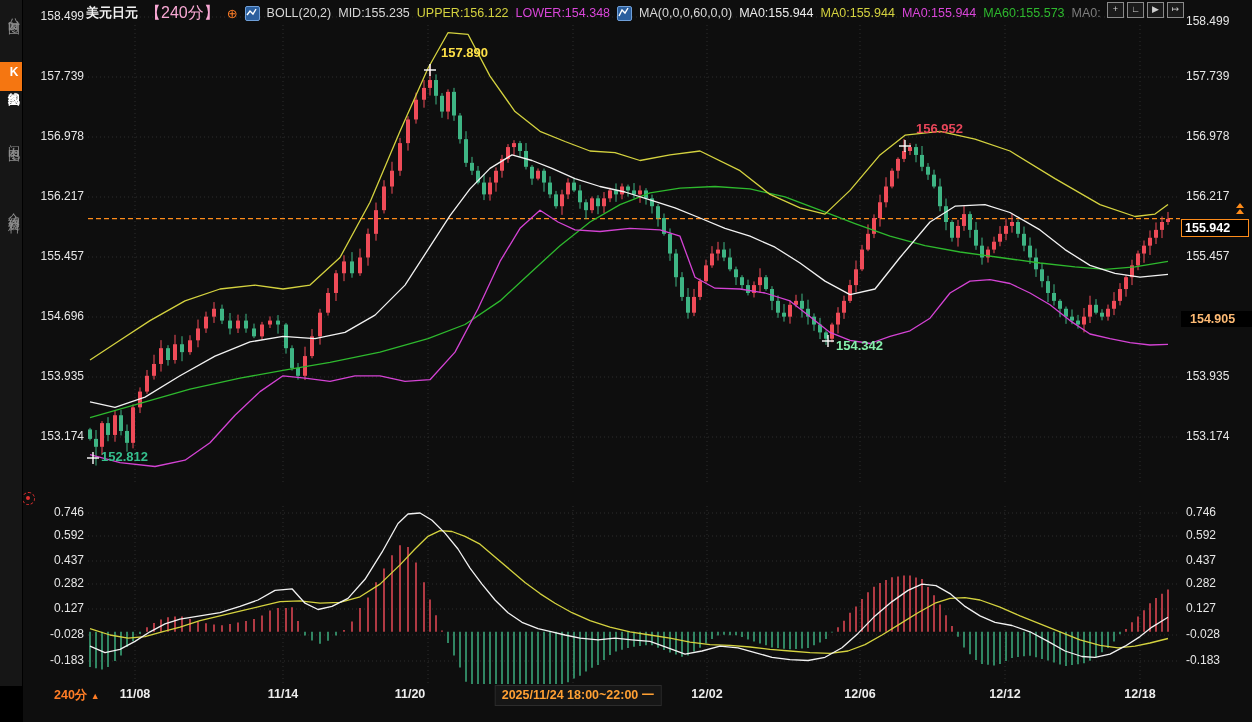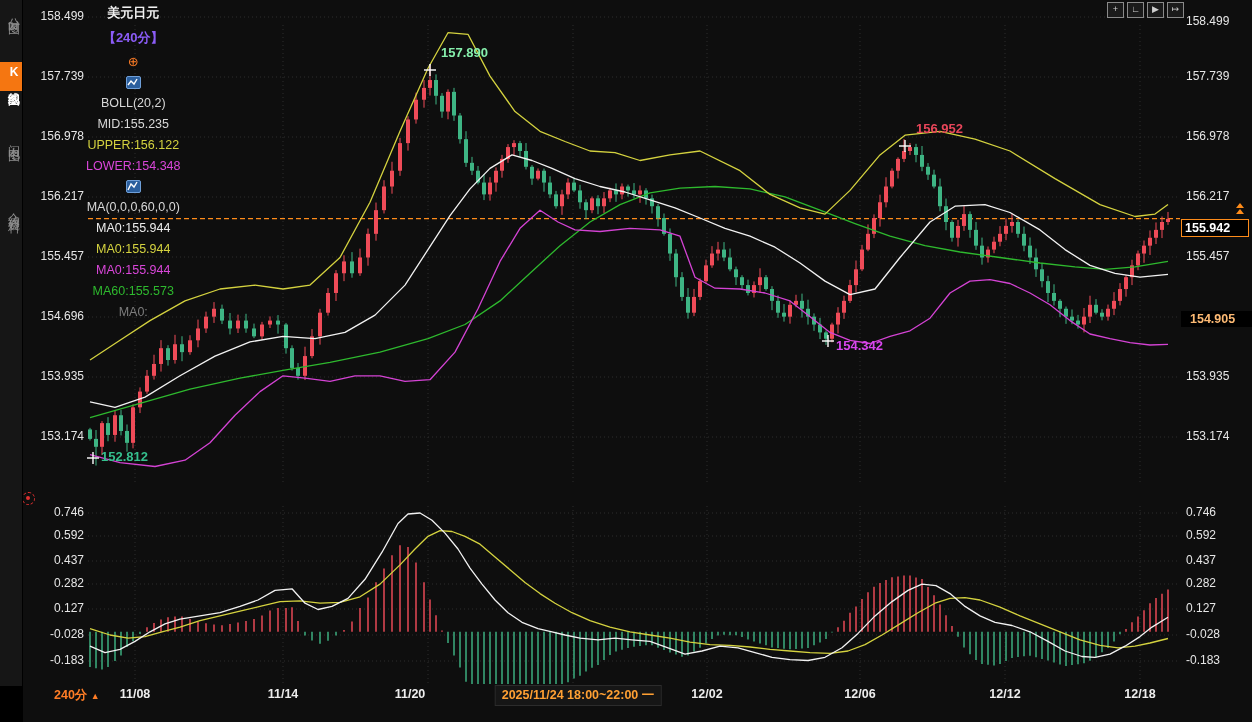--- a/index.html
+++ b/index.html
@@ -4,23 +4,23 @@
 <style>
   html,body{margin:0;padding:0;background:#0e0e0e;}
   body{width:1252px;height:722px;overflow:hidden;font-family:"Liberation Sans","DejaVu Sans",sans-serif;}
   .app{position:relative;width:1252px;height:722px;background:#0e0e0e;}
   
   .sidebar{position:absolute;left:0;top:0;width:22px;height:722px;background:#161616;border-right:1px solid #000;z-index:30;}
   .side-item{position:absolute;left:0;width:22px;writing-mode:vertical-rl;text-orientation:upright;font-size:12px;color:#8f8f8f;letter-spacing:3px;text-align:center;padding:3px 0;cursor:pointer;}
   .side-item.active{background:#f57611;color:#fff;font-weight:bold;}
   .corner{position:absolute;left:0;top:686px;width:22px;height:36px;background:#000;z-index:31;}
   
-  .hdr{position:absolute;left:86px;top:4px;height:18px;z-index:20;white-space:nowrap;font-size:12.5px;display:flex;align-items:center;gap:7px;flex-direction:column;}
+  .hdr{position:absolute;left:86px;top:4px;height:18px;z-index:20;white-space:nowrap;font-size:12.5px;display:flex;align-items:center;gap:7px;}
   .hdr .sym{color:#f2f2f2;font-weight:bold;font-size:13px;}
-  .hdr .per{color:#8b5cf6;font-weight:bold;font-size:13px;}
+  .hdr .per{color:#f9a8d4;font-weight:normal;font-size:16px;}
   .hdr .plus{color:#ff7d26;font-size:13px;}
   .hdr .w{color:#d8d8d8;} .hdr .wh{color:#ececec;}
   .hdr .y{color:#d4d23f;} .hdr .m{color:#d946d9;} .hdr .g{color:#2eb92e;} .hdr .gr{color:#7d7d7d;}
   .mini-icon{display:inline-block;width:13px;height:13px;background:#2b5f9e;border:1px solid #6f9fd8;border-radius:2px;vertical-align:-2px;}
   .mini-icon svg{display:block;}
   
   .top-icons{position:absolute;right:68px;top:2px;display:flex;gap:3px;z-index:20;}
   .tool-icon{width:15px;height:14px;border:1px solid #8a8a8a;color:#cfcfcf;font-size:9px;line-height:13px;text-align:center;background:#1b1b1b;cursor:pointer;}
   
   .ax{position:absolute;font-size:12px;color:#e6e6e6;z-index:10;}
@@ -704,23 +704,23 @@
       <div class="ax left" style="top: 553px;">0.437</div>
       <div class="ax right" style="top: 553px;">0.437</div>
       <div class="ax left" style="top: 576px;">0.282</div>
       <div class="ax right" style="top: 576px;">0.282</div>
       <div class="ax left" style="top: 601px;">0.127</div>
       <div class="ax right" style="top: 601px;">0.127</div>
       <div class="ax left" style="top: 627px;">-0.028</div>
       <div class="ax right" style="top: 627px;">-0.028</div>
       <div class="ax left" style="top: 653px;">-0.183</div>
       <div class="ax right" style="top: 653px;">-0.183</div>
-      <div class="anno" style="left: 441px; top: 45px; color: #86efac;">157.890</div>
+      <div class="anno" style="left: 441px; top: 45px; color: #fde047;">157.890</div>
       <div class="anno" style="left: 916px; top: 121px; color: rgb(232, 70, 90);">156.952</div>
-      <div class="anno" style="left: 836px; top: 338px; color: #d946ef;">154.342</div>
+      <div class="anno" style="left: 836px; top: 338px; color: #86efac;">154.342</div>
       <div class="anno" style="left: 101px; top: 449px; color: rgb(53, 192, 142);">152.812</div>
     </div>
 
   <div class="date-row" id="date-row">
     <span class="period-btn"><span>240分</span> <span class="arr">▲</span></span>
   <span class="dlabel" style="left: 113px;">11/08</span>
       <span class="dlabel" style="left: 261px;">11/14</span>
       <span class="dlabel" style="left: 388px;">11/20</span>
       <span class="dlabel" style="left: 685px;">12/02</span>
       <span class="dlabel" style="left: 838px;">12/06</span>

